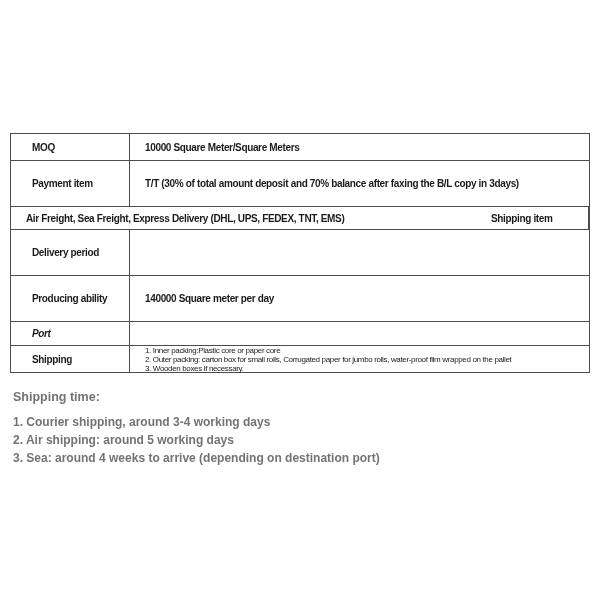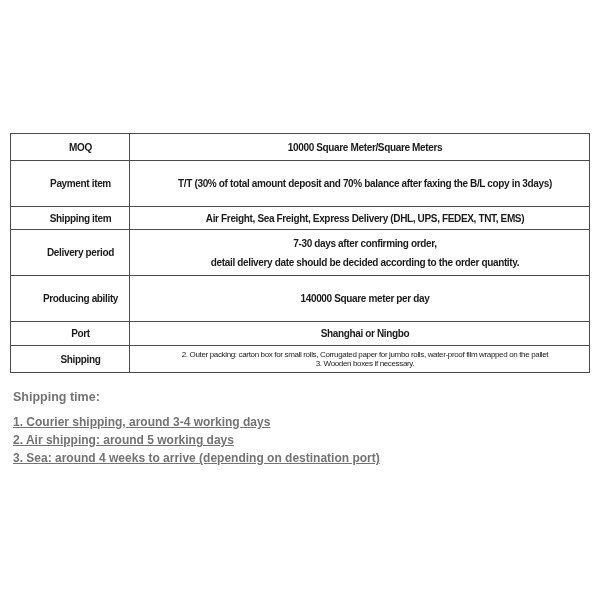--- a/index.html
+++ b/index.html
@@ -20,29 +20,28 @@
     border: 1px solid #4c4c4c;
     background: #ffffff;
   }
   .row { display: flex; border-top: 1px solid #4c4c4c; }
   .row:first-child { border-top: none; }
   .h0 { height: 26px; }
   .h1 { height: 46px; }
   .h2 { height: 23px; }
   .h3 { height: 46px; }
   .h4 { height: 46px; }
-  .h5 { height: 24px; }
+  .h5 { height: 24px; font-style: italic; }
   .h6 { height: 27px; }
   .cell {
     display: flex; flex-direction: column; justify-content: center;
     color: #1b1b1b;
     font-size: 10px; font-weight: bold;
     letter-spacing: -0.35px;
     white-space: nowrap;
-    align-items: center;
   }
   .cell.label {
     width: 119px; flex: 0 0 119px;
     border-right: 1px solid #4c4c4c;
     padding-left: 21px;
   }
   .cell.value { flex: 1; padding-left: 15px; padding-right: 4px; }
   .cell.value .line { line-height: 19px; }
   .cell.value.small .line {
     font-size: 8px; font-weight: normal;
@@ -50,21 +49,21 @@
   }
 
   
   .shipping {
     position: absolute;
     left: 13px; top: 390px;
     color: #737373;
     font-weight: bold;
   }
   .ship-head { font-size: 12.5px; line-height: 15px; margin-bottom: 8px; }
-  .ship-item { font-size: 12px; line-height: 18px; white-space: nowrap; text-decoration: underline; }
+  .ship-item { font-size: 12px; line-height: 18px; white-space: nowrap; }
 </style>
 </head>
 <body>
 
 <div class="page">
 
   <div class="info-table">
 
     <div class="row h0">
       <div class="cell label">
@@ -78,61 +77,55 @@
     <div class="row h1">
       <div class="cell label">
         <span>Payment item</span>
       </div>
       <div class="cell value">
         <div class="line">T/T (30% of total amount deposit and 70% balance after faxing the B/L copy in 3days)</div>
       </div>
     </div>
 
     <div class="row h2">
+      <div class="cell value">
+        <div class="line">Air Freight, Sea Freight, Express Delivery (DHL, UPS, FEDEX, TNT, EMS)</div>
+      </div>
       <div class="cell label">
         <span>Shipping item</span>
-      </div>
-      <div class="cell value">
-        <div class="line">Air Freight, Sea Freight, Express Delivery (DHL, UPS, FEDEX, TNT, EMS)</div>
       </div>
     </div>
 
     <div class="row h3">
       <div class="cell label">
         <span>Delivery period</span>
-      </div>
-      <div class="cell value">
-        <div class="line">7-30 days after confirming order,</div>
-        <div class="line">detail delivery date should be decided according to the order quantity.</div>
       </div>
     </div>
 
     <div class="row h4">
       <div class="cell label">
         <span>Producing ability</span>
       </div>
       <div class="cell value">
         <div class="line">140000 Square meter per day</div>
       </div>
     </div>
 
     <div class="row h5">
       <div class="cell label">
         <span>Port</span>
       </div>
-      <div class="cell value">
-        <div class="line">Shanghai or Ningbo</div>
-      </div>
     </div>
 
     <div class="row h6">
       <div class="cell label">
         <span>Shipping</span>
       </div>
       <div class="cell value small">
+        <div class="line">1. Inner packing:Plastic core or paper core</div>
         <div class="line">2. Outer packing: carton box for small rolls, Corrugated paper for jumbo rolls, water-proof film wrapped on the pallet</div>
         <div class="line">3. Wooden boxes if necessary.</div>
       </div>
     </div>
 
   </div>
 
   <div class="shipping">
     <div class="ship-head">Shipping time:</div>
     <div class="ship-item">1. Courier shipping, around 3-4 working days</div>

